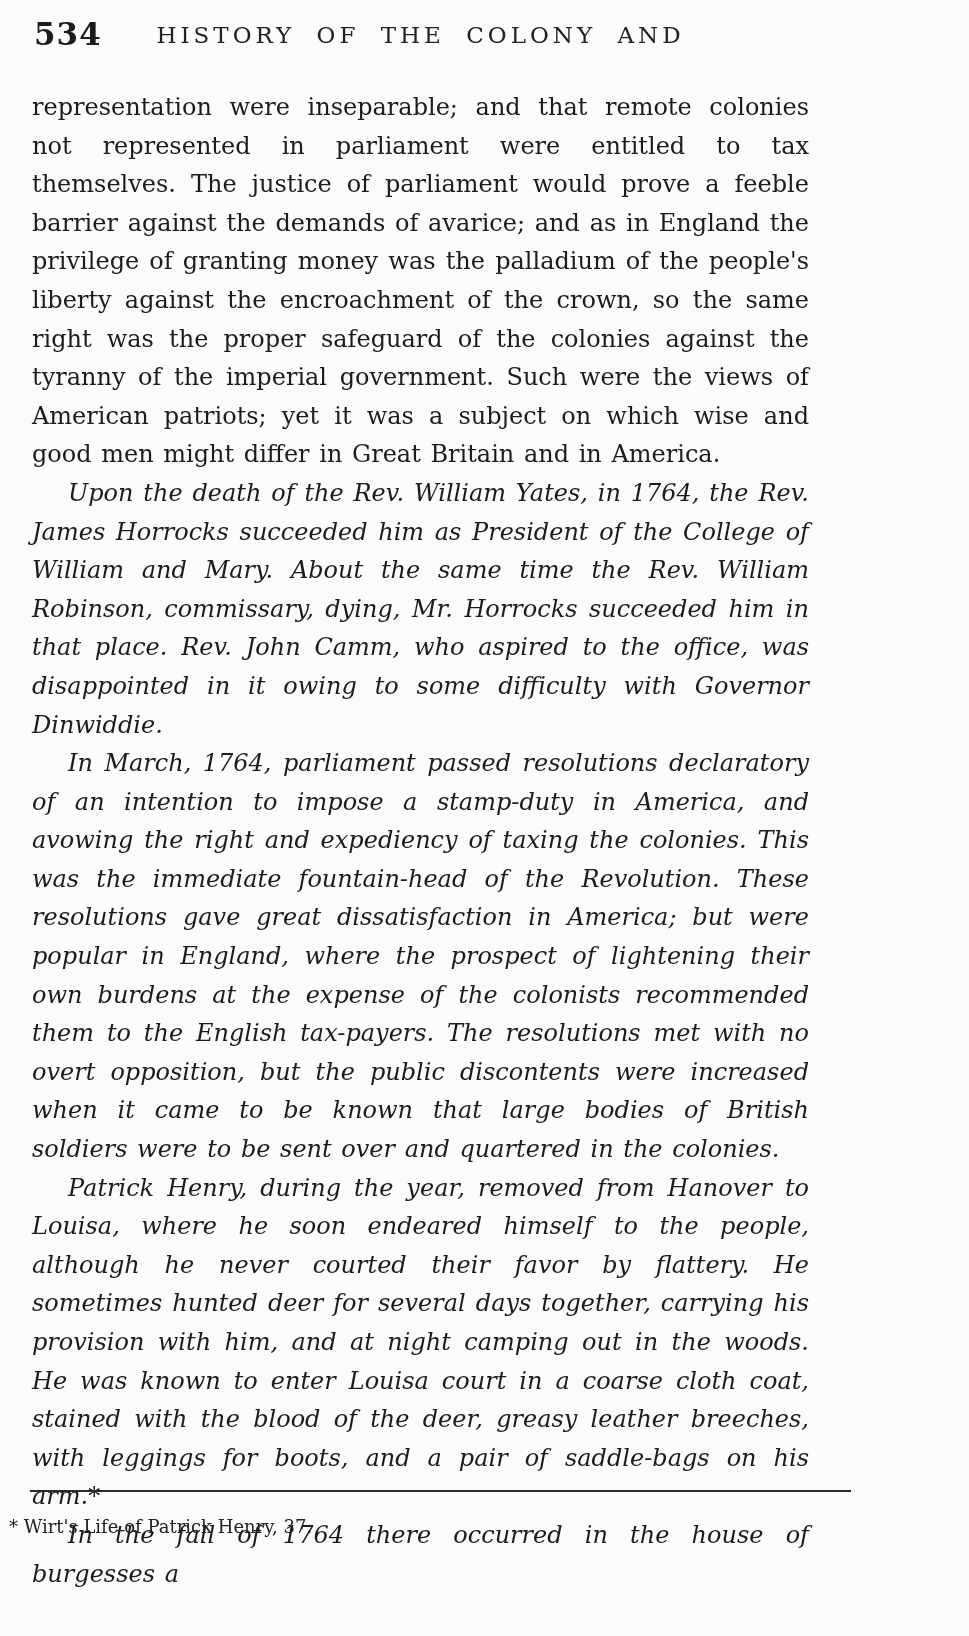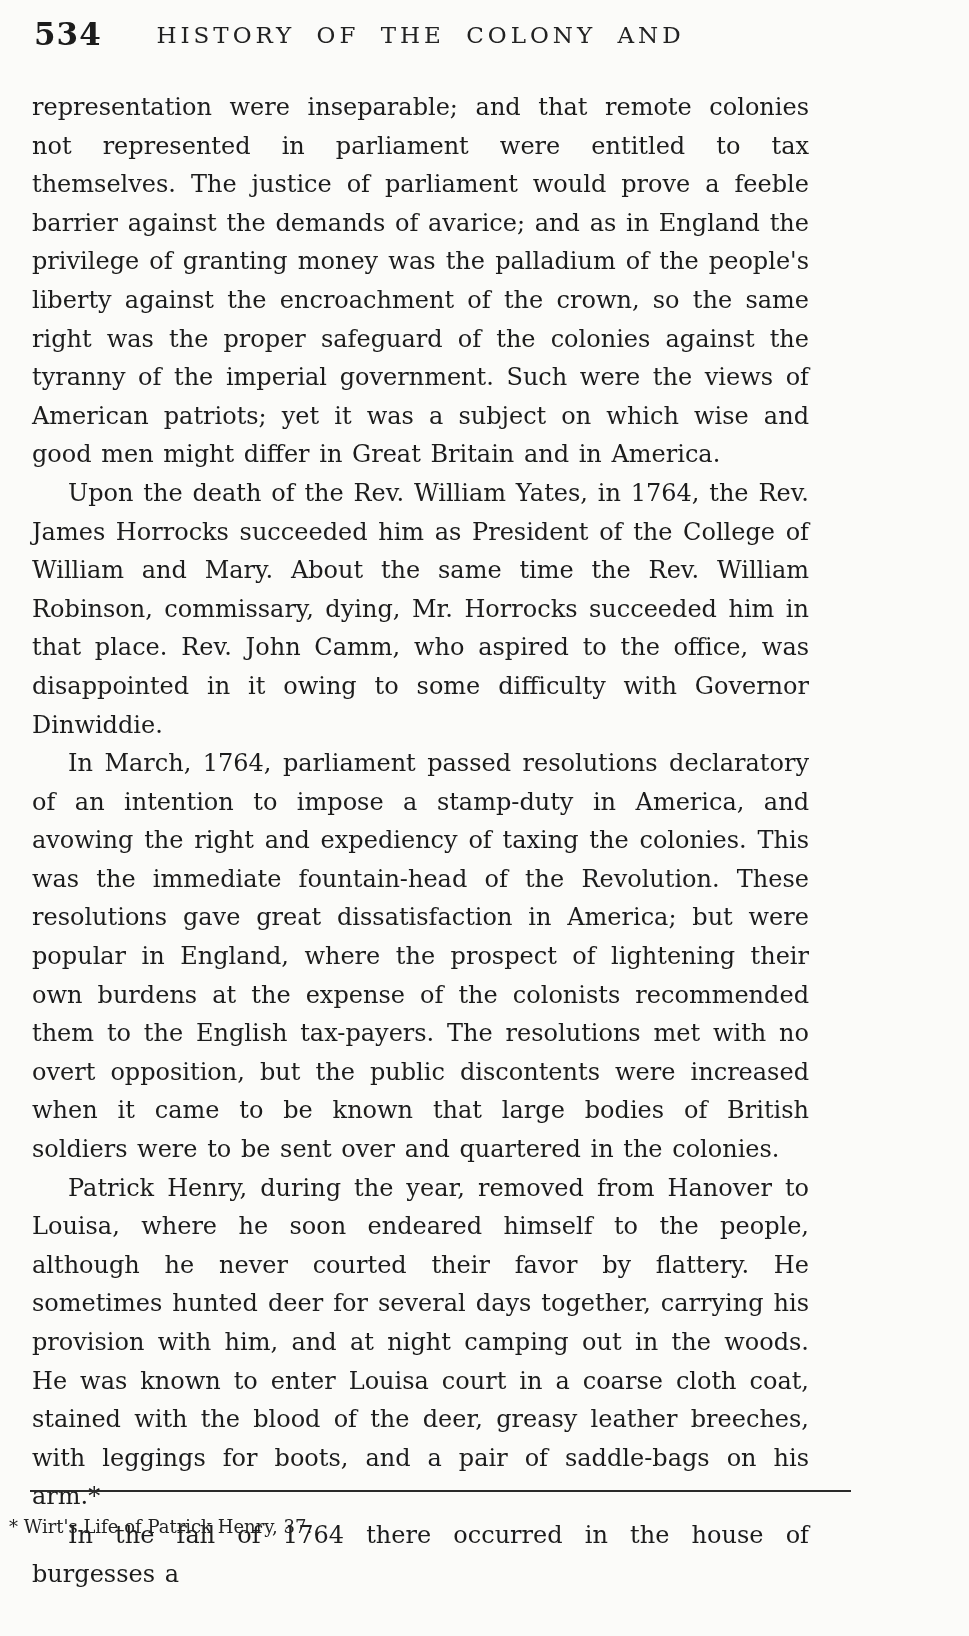--- a/index.html
+++ b/index.html
@@ -48,20 +48,21 @@
     font-size: 24px;
     line-height: 38.6px;
     text-align: justify;
     word-spacing: 2px;
   }
   .body-text p {
     margin: 0;
   }
   .body-text p.indent {
     text-indent: 36px;
+    font-style: italic;
   }
   .footnote-rule {
     position: absolute;
     left: 30px;
     right: 28px;
     top: 1490px;
     border-top: 2px solid #2a2a2a;
   }
   .footnote {
     position: absolute;

